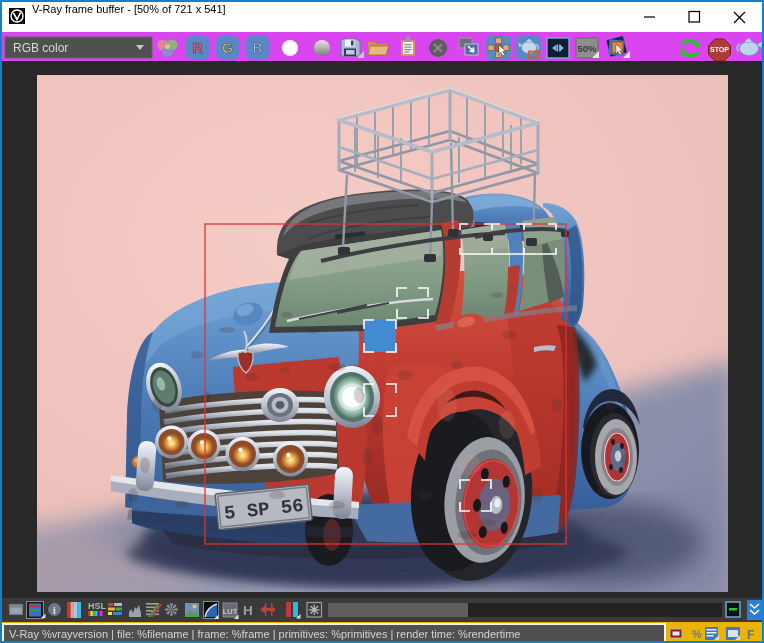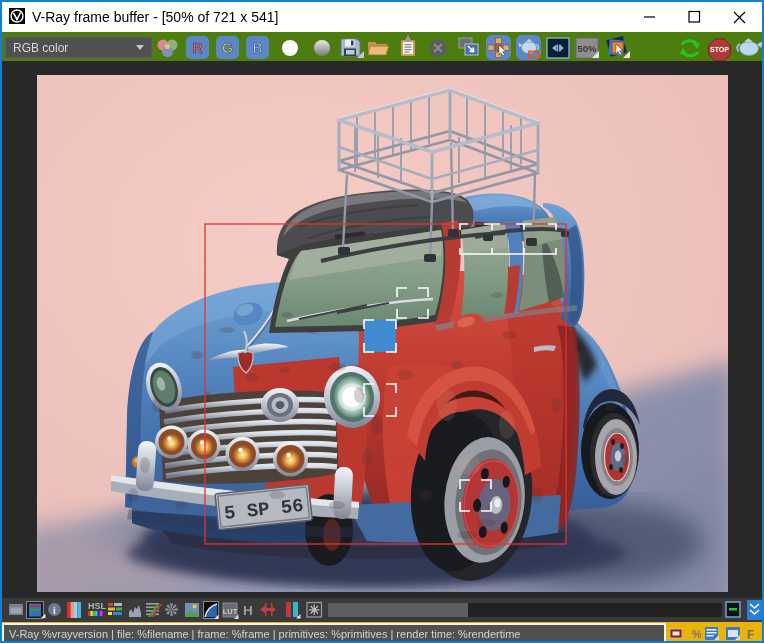--- a/index.html
+++ b/index.html
@@ -1,20 +1,20 @@
 <!DOCTYPE html>
 <html><head>
 <meta charset="utf-8">
 <style>
   html,body{margin:0;padding:0}
   body{font-family:"Liberation Sans",sans-serif}
   .win{position:relative;width:764px;height:643px;background:#282828;border:2px solid #1180d0;box-sizing:border-box;overflow:hidden}
   .title{position:absolute;left:0;top:0;width:760px;height:30px;background:#ffffff;color:#000}
-  .title .txt{position:absolute;left:30px;top:7px;font-size:14px;color:#000}
-  .toolbar{position:absolute;left:0;top:30px;width:760px;height:29px;background:#4d7c0f}
+  .title .txt{position:absolute;left:30px;top:1px;font-size:11px;color:#000}
+  .toolbar{position:absolute;left:0;top:30px;width:760px;height:29px;background:#d946ef}
   .view{position:absolute;left:0;top:59px;width:760px;height:537px;background:#282828}
   .btoolbar{position:absolute;left:0;top:596px;width:760px;height:24px;background:#3a3a3a}
   .status{position:absolute;left:0;top:620px;width:760px;height:19px;background:#eab308}
 </style>
 </head>
 <body>
 <div class="win">
   <div class="title">
     <svg width="16" height="16" style="position:absolute;left:7px;top:6px">
       <rect x="0" y="0" width="16" height="16" fill="#000"></rect>

